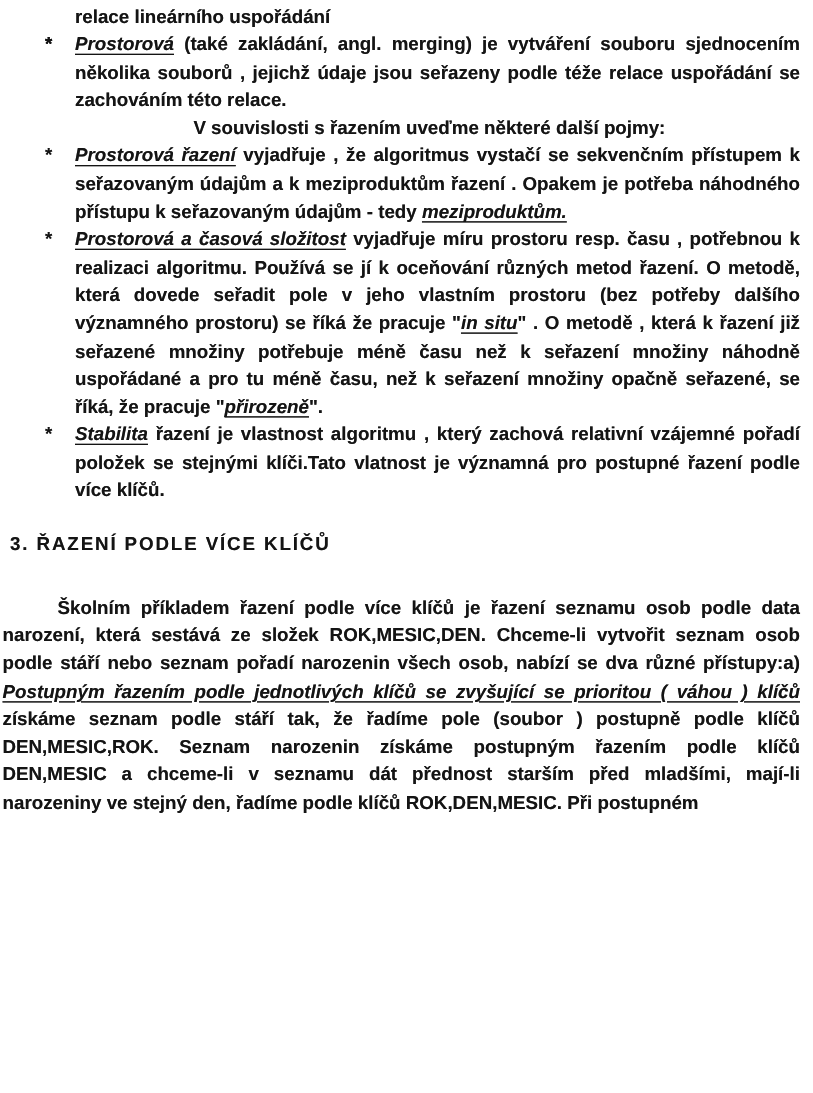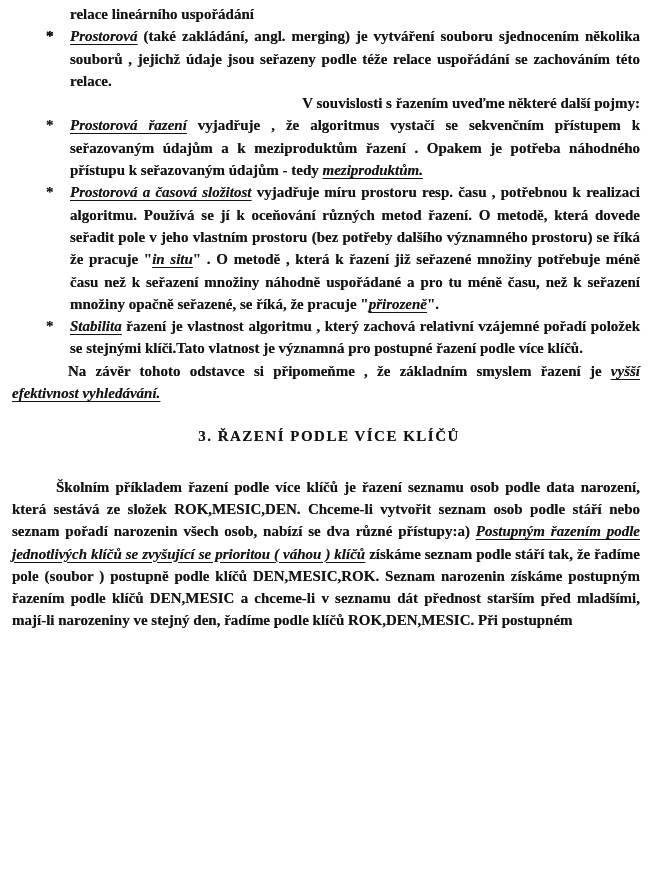--- a/index.html
+++ b/index.html
@@ -3,46 +3,46 @@
 <meta charset="utf-8">
 <style>
   html, body { margin: 0; padding: 0; background: #ffffff; }
   .page {
     position: relative;
     width: 650px;
     height: 874px;
     box-sizing: border-box;
     background: #ffffff;
     color: #141414;
-    font-family: Liberation Serif, serif;
+    font-family: Liberation Sans, sans-serif;
     font-weight: 700;
     font-size: 15px;
     line-height: 22.3px;
-    padding: 3px 10px 0 12px;
+    padding: 3px 10px 0 2px;
     text-align: justify;
     overflow: hidden;
     text-shadow: 0 0 0.5px rgba(0,0,0,0.55);
   }
   .block { margin: 0; }
   .cont-line { margin-left: 58px; }
   .bullet { position: relative; margin-left: 58px; }
   .bullet .star {
     position: absolute;
     left: -24px;
     top: 0;
     text-decoration: none;
     font-style: normal;
   }
-  .interlude { margin-left: 45px; text-align: right; }
+  .interlude { margin-left: 45px; text-align: center; }
   .closing { text-indent: 56px; }
   .heading {
     margin-top: 21px;
     margin-bottom: 13px;
     margin-left: 6px;
-    text-align: center;
+    text-align: left;
     letter-spacing: 1.5px;
   }
   .body-para { text-indent: 44px; margin-top: 28px; }
   .em {
     font-style: italic;
     text-decoration: underline;
     text-underline-offset: 3px;
   }
 </style>
 </head>
@@ -67,19 +67,18 @@
   </p>
 
   <p class="block bullet">
     <span class="star">*</span><span><span class="em">Prostorová a časová složitost</span><span> vyjadřuje míru prostoru resp. času , potřebnou k realizaci algoritmu. Používá se jí k oceňování různých metod řazení. O metodě, která dovede seřadit pole v jeho vlastním prostoru (bez potřeby dalšího významného prostoru) se říká že pracuje "</span><span class="em">in situ</span><span>" . O metodě , která k řazení již seřazené množiny potřebuje méně času než k seřazení množiny náhodně uspořádané a pro tu méně času, než k seřazení množiny opačně seřazené, se říká, že pracuje "</span><span class="em">přirozeně</span><span>".</span></span>
   </p>
 
   <p class="block bullet">
     <span class="star">*</span><span><span class="em">Stabilita</span><span> řazení je vlastnost algoritmu , který zachová relativní vzájemné pořadí položek se stejnými klíči.Tato vlatnost je významná pro postupné řazení podle více klíčů.</span></span>
   </p>
 
-  <p class="block closing"><span>Na závěr tohoto odstavce si připomeňme , že základním smyslem řazení je </span><span class="em">vyšší efektivnost vyhledávání.</span></p>
 
   <p class="block heading"><span>3. ŘAZENÍ PODLE VÍCE KLÍČŮ</span></p>
 
   <p class="block body-para"><span>Školním příkladem řazení podle více klíčů je řazení seznamu osob podle data narození, která sestává ze složek ROK,MESIC,DEN. Chceme-li vytvořit seznam osob podle stáří nebo seznam pořadí narozenin všech osob, nabízí se dva různé přístupy:a) </span><span class="em">Postupným řazením podle jednotlivých klíčů se zvyšující se prioritou ( váhou ) klíčů</span><span> získáme seznam podle stáří tak, že řadíme pole (soubor ) postupně podle klíčů DEN,MESIC,ROK. Seznam narozenin získáme postupným řazením podle klíčů DEN,MESIC a chceme-li v seznamu dát přednost starším před mladšími, mají-li narozeniny ve stejný den, řadíme podle klíčů ROK,DEN,MESIC. Při postupném</span></p>
 
 </div>
 
 </body></html>

